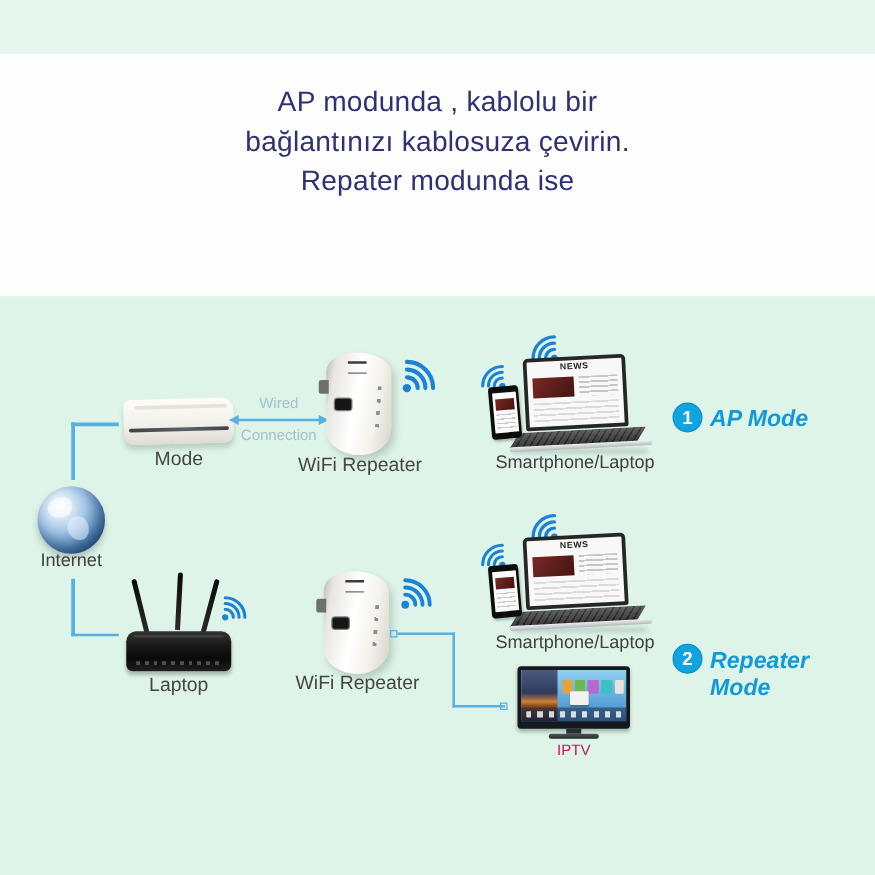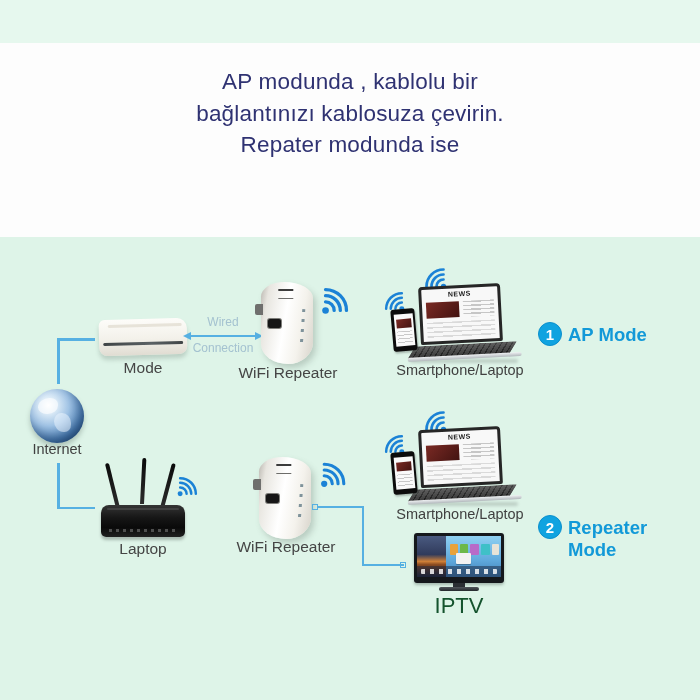--- a/index.html
+++ b/index.html
@@ -88,21 +88,21 @@
   .phone{position:absolute;left:12px;top:44px;width:24px;height:42px;background:#0c0c0c;border-radius:3px;
     transform:rotate(-5deg);box-shadow:1px 2px 2px rgba(90,100,95,.4);z-index:3;}
   .ph-screen{position:absolute;left:2.5px;top:5px;right:2.5px;bottom:5px;background:#fafafa;}
   .ph-photo{position:absolute;left:2px;top:5px;right:2px;height:9px;background:linear-gradient(135deg,#7a2a24,#431311);}
   .ph-lines{position:absolute;left:2px;top:17px;right:2px;bottom:2px;
     background:repeating-linear-gradient(180deg,#c9c9c9 0 1px, transparent 1px 3.5px);}
 
   
   .badge{position:absolute;width:24px;height:24px;border-radius:50%;background:#10a3e0;border:1px solid #0b8fcd;
     color:#fff;font-weight:bold;font-size:15px;line-height:24px;text-align:center;box-sizing:border-box;}
-  .mode-lbl{position:absolute;color:#1299d8;font-weight:bold;font-size:18.5px;}
+  .mode-lbl{position:absolute;color:#1299d8;font-weight:bold;font-size:18.5px;font-style:italic;}
 
   
   .tv{position:absolute;left:412px;top:533px;width:94px;height:62px;}
   .tv-bezel{position:absolute;left:2px;top:0;width:90px;height:50px;background:#15181c;border-radius:3px;
     box-shadow:0 2px 3px rgba(80,95,88,.4);}
   .tv-screen{position:absolute;left:5px;top:3px;width:84px;height:41px;overflow:hidden;
     background:linear-gradient(180deg,#8fd0f2 0%,#5fa8dc 60%,#3f7fb8 100%);}
   .tv-photo{position:absolute;left:0;top:0;width:29px;height:41px;
     background:linear-gradient(180deg,#4a5a80 0%,#303b5c 45%,#d08038 62%,#8a4a20 70%,#1c2338 100%);}
   .tile{position:absolute;top:8px;height:11px;border-radius:1px;}
@@ -271,15 +271,15 @@
       <div class="tile t3"></div>
       <div class="tile t4"></div>
       <div class="tile t5"></div>
       <div class="tv-center"></div>
       <div class="tv-dock"></div>
       <div class="tv-apps"></div>
     </div>
     <div class="tv-neck"></div>
     <div class="tv-base"></div>
   </div>
-  <div class="lbl" style="left:412px;top:593px;width:94px;font-size:22px;color:#14532d;">IPTV</div>
+  <div class="lbl" style="left:412px;top:593px;width:94px;font-size:12px;color:#be185d;">IPTV</div>
 
 </div>
 
 </body></html>

